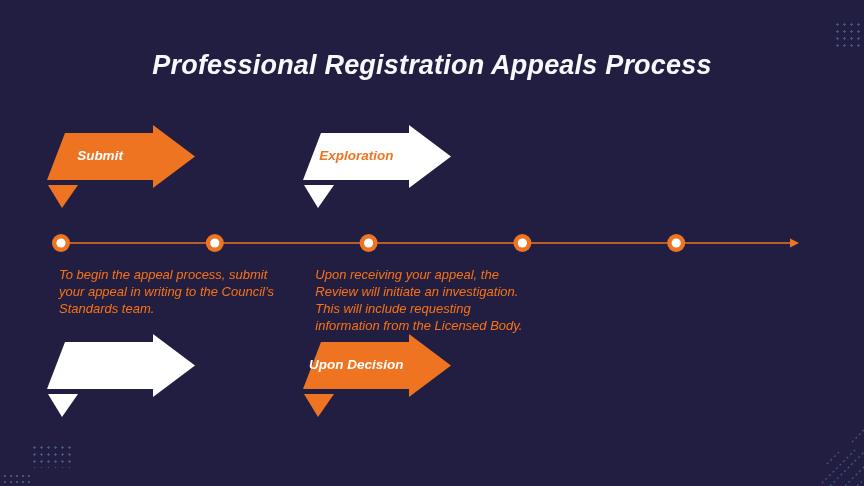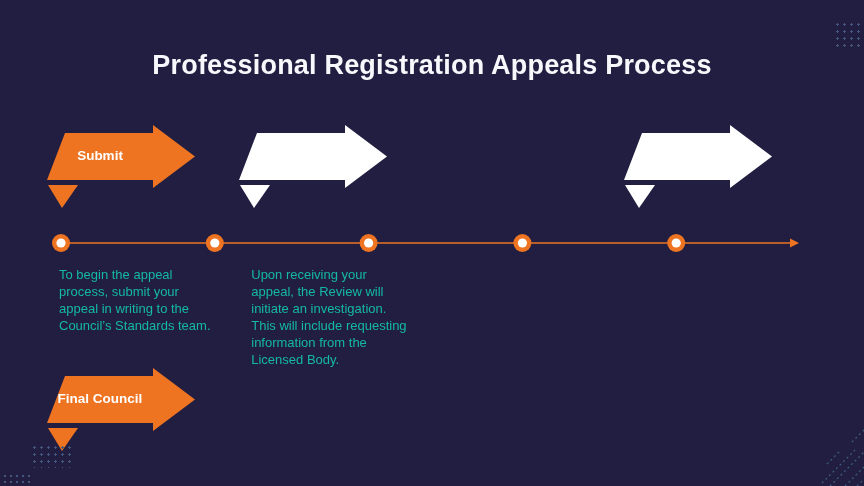--- a/index.html
+++ b/index.html
@@ -1,44 +1,45 @@
 <!DOCTYPE html>
 <html><head>
 <meta charset="utf-8">
 <style>
   html,body { margin:0; padding:0; background:#15122b; }
   .slide {
     position:relative; width:864px; height:486px; overflow:hidden;
     background:#221E41;
     font-family:"Liberation Sans", sans-serif;
+    font-style:italic;
   }
   .title {
     position:absolute; top:50px; left:0; width:100%;
     text-align:center; color:#F8F7FB; font-size:27px; font-weight:bold;
     letter-spacing:0.2px;
   }
   .steps {
     position:absolute; left:47px; top:125px; width:765px;
-    display:grid; grid-template-columns:repeat(4,1fr); column-gap:4px;
+    display:grid; grid-template-columns:repeat(3,1fr); column-gap:4px;
   }
   .step-col { position:relative; }
   .arrow-wrap { position:relative; height:85px; }
   .arrow-wrap svg { display:block; }
   .arrow-label {
     position:absolute; left:0; top:8px; width:106px; height:47px;
     display:flex; align-items:center; justify-content:center;
     text-align:center; font-weight:bold; font-size:13.5px; line-height:1.4;
   }
   .step-col.orange .shape { fill:#EE7422; }
   .step-col.orange .arrow-label { color:#FFFFFF; }
   .step-col.white .shape { fill:#FFFFFF; }
   .step-col.white .arrow-label { color:#EE7422; }
   .step-desc {
     margin-top:56px; padding:0 20px 0 12px;
-    color:#14b8a6; font-size:13px; line-height:17px;
+    color:#f97316; font-size:13px; line-height:17px;
   }
   .timeline-svg { position:absolute; left:47px; top:234px; }
   .dot-grid {
     position:absolute;
     background-image:radial-gradient(circle, #44557E 1px, transparent 1.4px);
     background-size:7px 7px;
   }
   .dots-tr { right:3px; top:21px; width:27px; height:26px; }
   .dots-bl { left:31px; top:444px; width:43px; height:24px; }
   .dots-corner { left:2px; top:473px; width:28px; height:12px; background-size:6px 6px; }
@@ -63,20 +64,21 @@
       </div>
       <div class="step-desc">To begin the appeal process, submit your appeal in writing to the Council’s Standards team.</div>
     </div>
 
     <div class="step-col white">
       <div class="arrow-wrap">
         <svg width="150" height="85" viewBox="0 0 150 85">
           <polygon class="shape" points="18,8 106,8 106,0 148,31.5 106,63 106,55 0,55"></polygon>
           <polygon class="shape" points="1,60 31,60 15,83"></polygon>
         </svg>
+        <div class="arrow-label">Exploration</div>
       </div>
       <div class="step-desc">Upon receiving your appeal, the Review will initiate an investigation. This will include requesting information from the Licensed Body.</div>
     </div>
 
     <div class="step-col orange">
     </div>
 
     <div class="step-col white">
       <div class="arrow-wrap">
         <svg width="150" height="85" viewBox="0 0 150 85">
@@ -85,21 +87,21 @@
         </svg>
       </div>
     </div>
 
     <div class="step-col orange">
       <div class="arrow-wrap">
         <svg width="150" height="85" viewBox="0 0 150 85">
           <polygon class="shape" points="18,8 106,8 106,0 148,31.5 106,63 106,55 0,55"></polygon>
           <polygon class="shape" points="1,60 31,60 15,83"></polygon>
         </svg>
-        <div class="arrow-label">Final Council</div>
+        <div class="arrow-label">Upon Decision</div>
       </div>
     </div>
 
   </div>
 
   <svg class="timeline-svg" width="765" height="20" viewBox="0 0 765 20">
     <line x1="14" y1="9" x2="744" y2="9" stroke="#EE7422" stroke-width="1.4"></line>
     <polygon points="743,4.5 752,9 743,13.5" fill="#EE7422"></polygon>
     <g>
       <circle cx="14" cy="9" r="9" fill="#EE7422"></circle>

